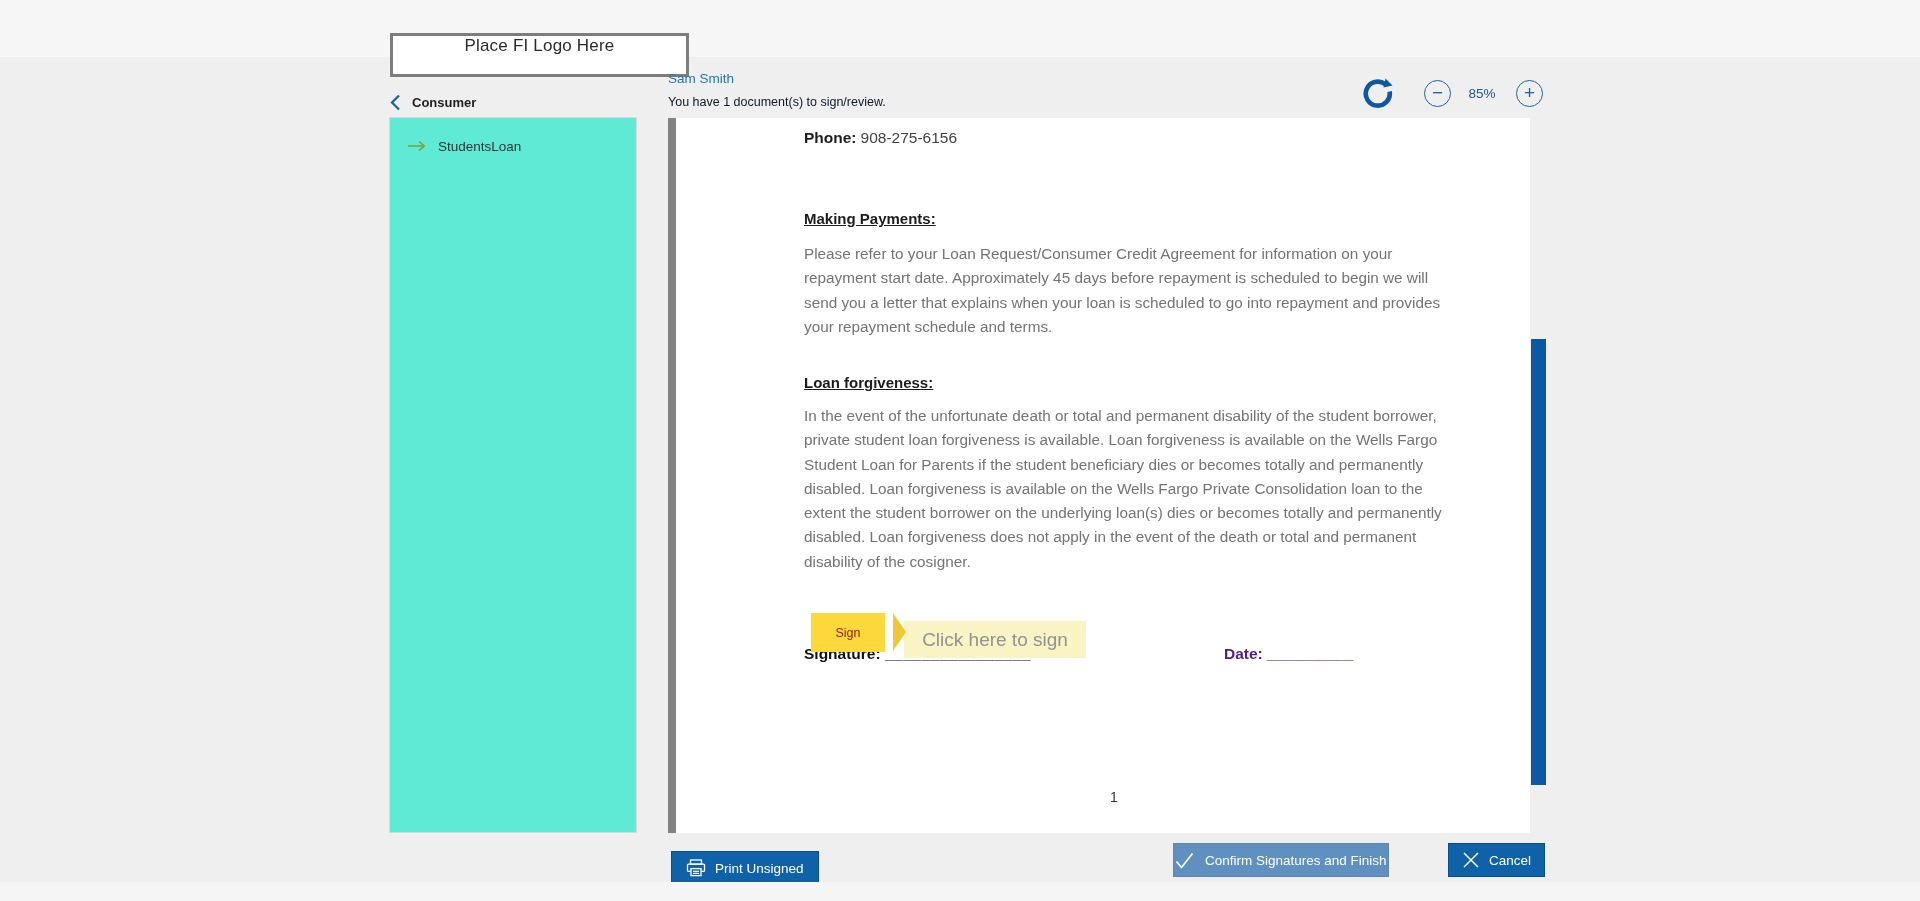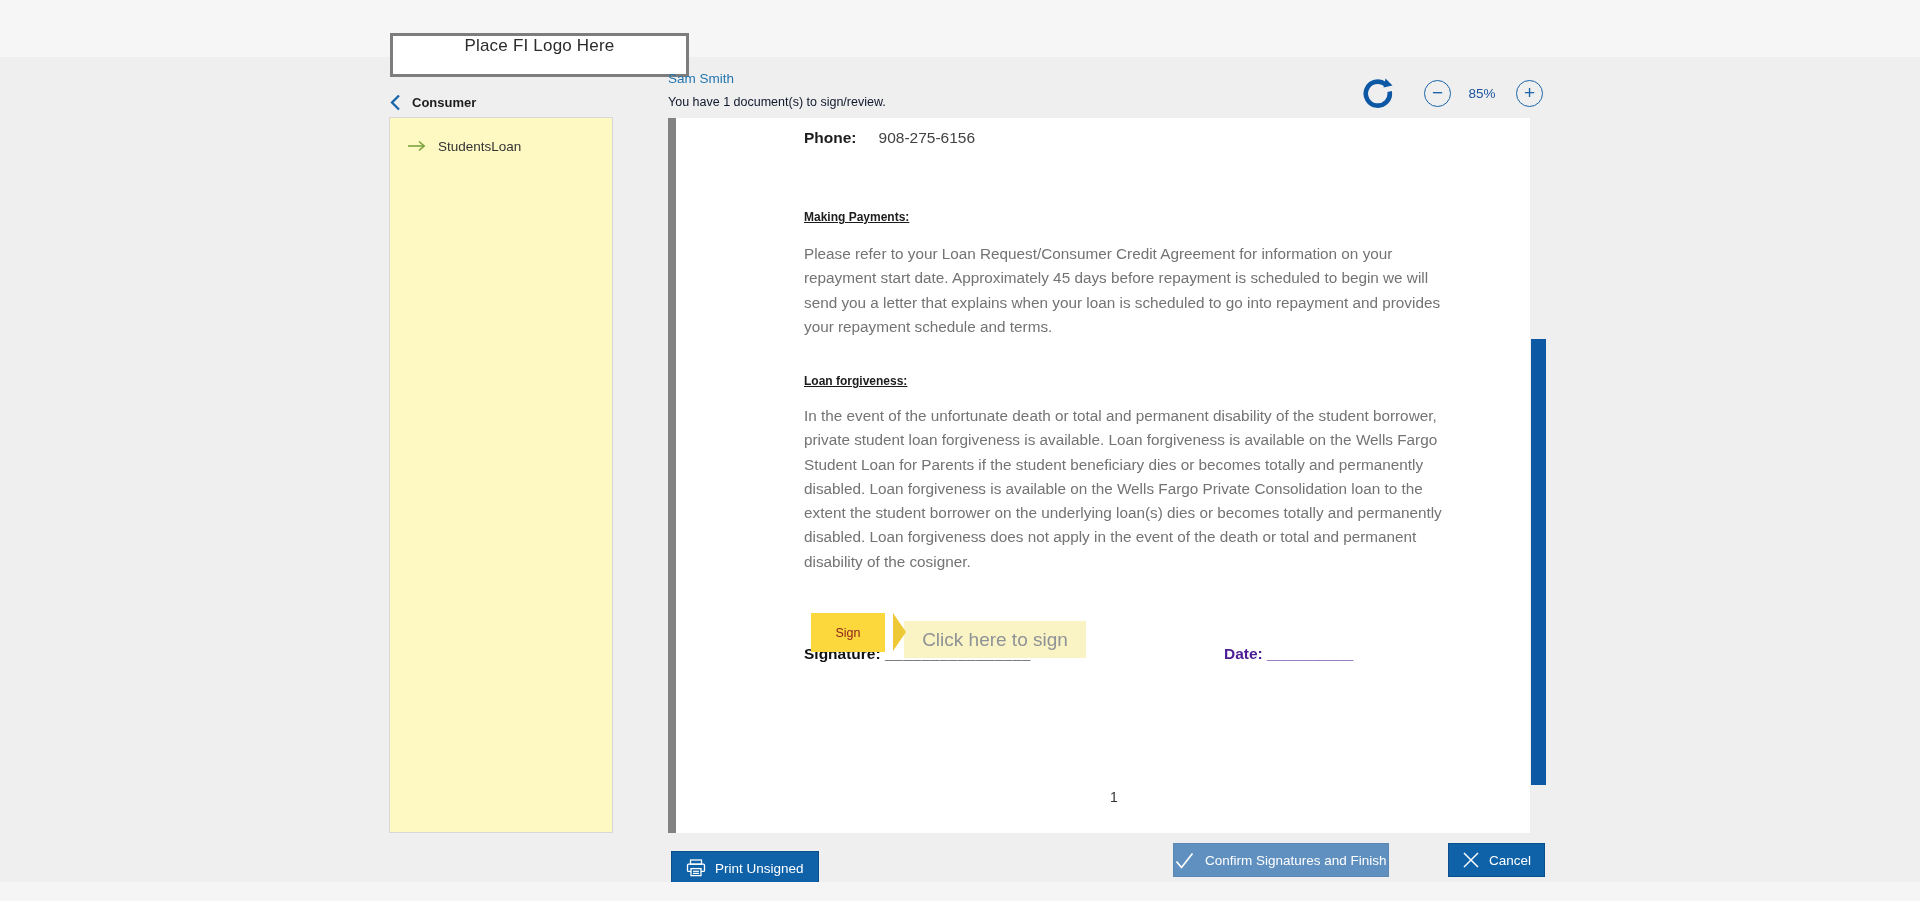--- a/index.html
+++ b/index.html
@@ -13,22 +13,22 @@
               background:#ffffff; border:3px solid #7d7d7d;
               display:flex; align-items:flex-start; justify-content:center;margin-top:24px; }
   .logo-box span { font-size:17px; color:#2b2b2b; letter-spacing:.2px; }
 
   
   .docs-back { position:absolute; left:390px; top:92px; height:20px;
                display:flex; align-items:center; cursor:pointer; }
   .docs-back svg { margin-top:1px; }
   .docs-back span { margin-left:11px; font-size:13px; font-weight:bold; color:#1d1d1d; }
 
-  .sidebar { position:absolute; left:389px; top:117px; width:224px; height:716px;
-             background:#fef9c3; border:1px solid #d8d8d8;padding-left:13px; }
+  .sidebar { position:absolute; left:389px; top:117px; width:248px; height:716px;
+             background:#5eead4; border:1px solid #d8d8d8;padding-left:13px; }
   .doc-item { position:absolute; left:0; top:12px; width:100%; height:32px;
               display:flex; align-items:center; padding-left:17px; cursor:pointer; }
   .doc-item svg { flex:0 0 auto; }
   .doc-item span { margin-left:11px; font-size:13.5px; color:#333333; }
 
   
   .user-name { position:absolute; left:668px; top:71px; font-size:13.5px; color:#2576ae; }
   .status-line { position:absolute; left:668px; top:95px; font-size:12.5px; color:#0f172a; }
 
   .ctl-refresh { position:absolute; left:1362px; top:77px; width:32px; height:32px;
@@ -43,22 +43,22 @@
                 font-size:13.5px; color:#1a549e; }
 
   
   .page-rail { position:absolute; left:668px; top:118px; width:8px; height:715px; background:#828282; }
   .page { position:absolute; left:676px; top:118px; width:854px; height:715px; background:#ffffff; }
   .scroll-thumb { position:absolute; left:1531px; top:339px; width:15px; height:446px;
                   background:#0d58a5; cursor:grab; }
 
   .doc-line { position:absolute; left:128px; font-size:15.5px; color:#1c1c1c; }
   .phone-row { top:11px; font-weight:bold; }
-  .phone-row .num { font-weight:normal; color:#424242; margin-left:22px; }
-  .doc-h { font-weight:bold; text-decoration:underline; font-size:12px; }
+  .phone-row .num { font-weight:normal; color:#424242; margin-left:4px; }
+  .doc-h { font-weight:bold; text-decoration:underline; font-size:15px; }
   .h-making { top:92px; }
   .h-forgive { top:256px; }
   .doc-p { position:absolute; left:128px; width:660px; font-size:15.3px; line-height:24.3px;
            color:#737373; }
   .p1 { top:124px; }
   .p2 { top:286px; }
 
   
   .sign-tab { position:absolute; left:135px; top:495px; width:74px; height:39px;
               background:#fdd83c; z-index:3; cursor:pointer;

